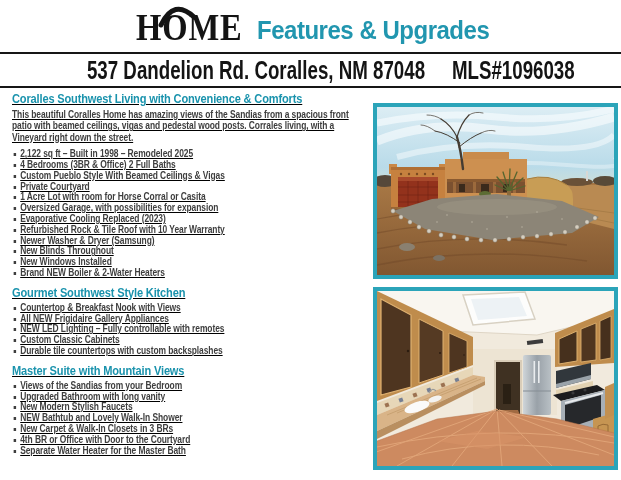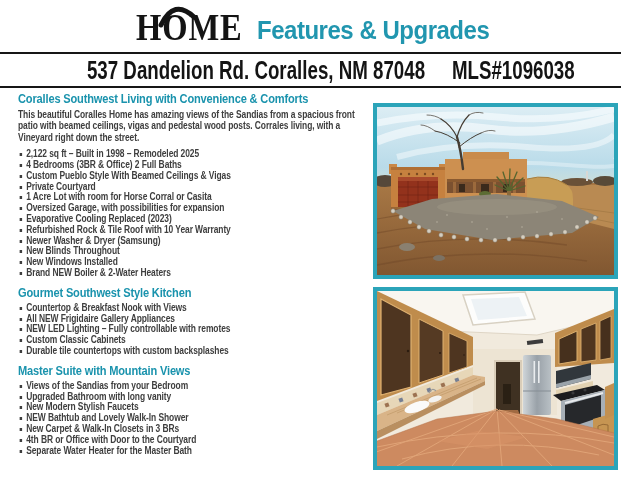--- a/index.html
+++ b/index.html
@@ -18,21 +18,21 @@
 
   .rule { position:absolute; left:0; width:621px; height:2px; background:#161616; }
   .rule-top { top:52px; } .rule-bottom { top:86px; }
 
   .address-bar { position:absolute; top:55px; left:0; width:621px; text-align:center;
           font-size:26px; font-weight:700; color:#141414; transform:scaleX(0.72);
           white-space:nowrap; }
   .address-bar .mls { margin-left:30px; }
 
   
-  .content { position:absolute; left:18px; top:92px; width:360px; }
+  .content { position:absolute; left:12px; top:92px; width:360px;text-decoration:underline; }
   .section { width:432px; transform:scaleX(0.82); transform-origin:left top; margin-bottom:7px; }
   .section h2 { font-size:13.5px; line-height:14px; font-weight:700; color:#1a93ad;
           letter-spacing:-0.2px; white-space:nowrap; margin-bottom:3px; }
   .section p { font-size:10.3px; line-height:11.4px; font-weight:700; color:#3e3e3e;
           letter-spacing:-0.1px; margin-bottom:6px; }
   .section ul { list-style:none; margin-top:2px; }
   .section li { position:relative; padding-left:10px; font-size:10.3px; line-height:10.8px;
           font-weight:700; color:#3e3e3e; letter-spacing:-0.1px; white-space:nowrap; }
   .section li::before { content:""; position:absolute; left:2px; top:4px; width:3px; height:3px;
           background:#3e3e3e; }

